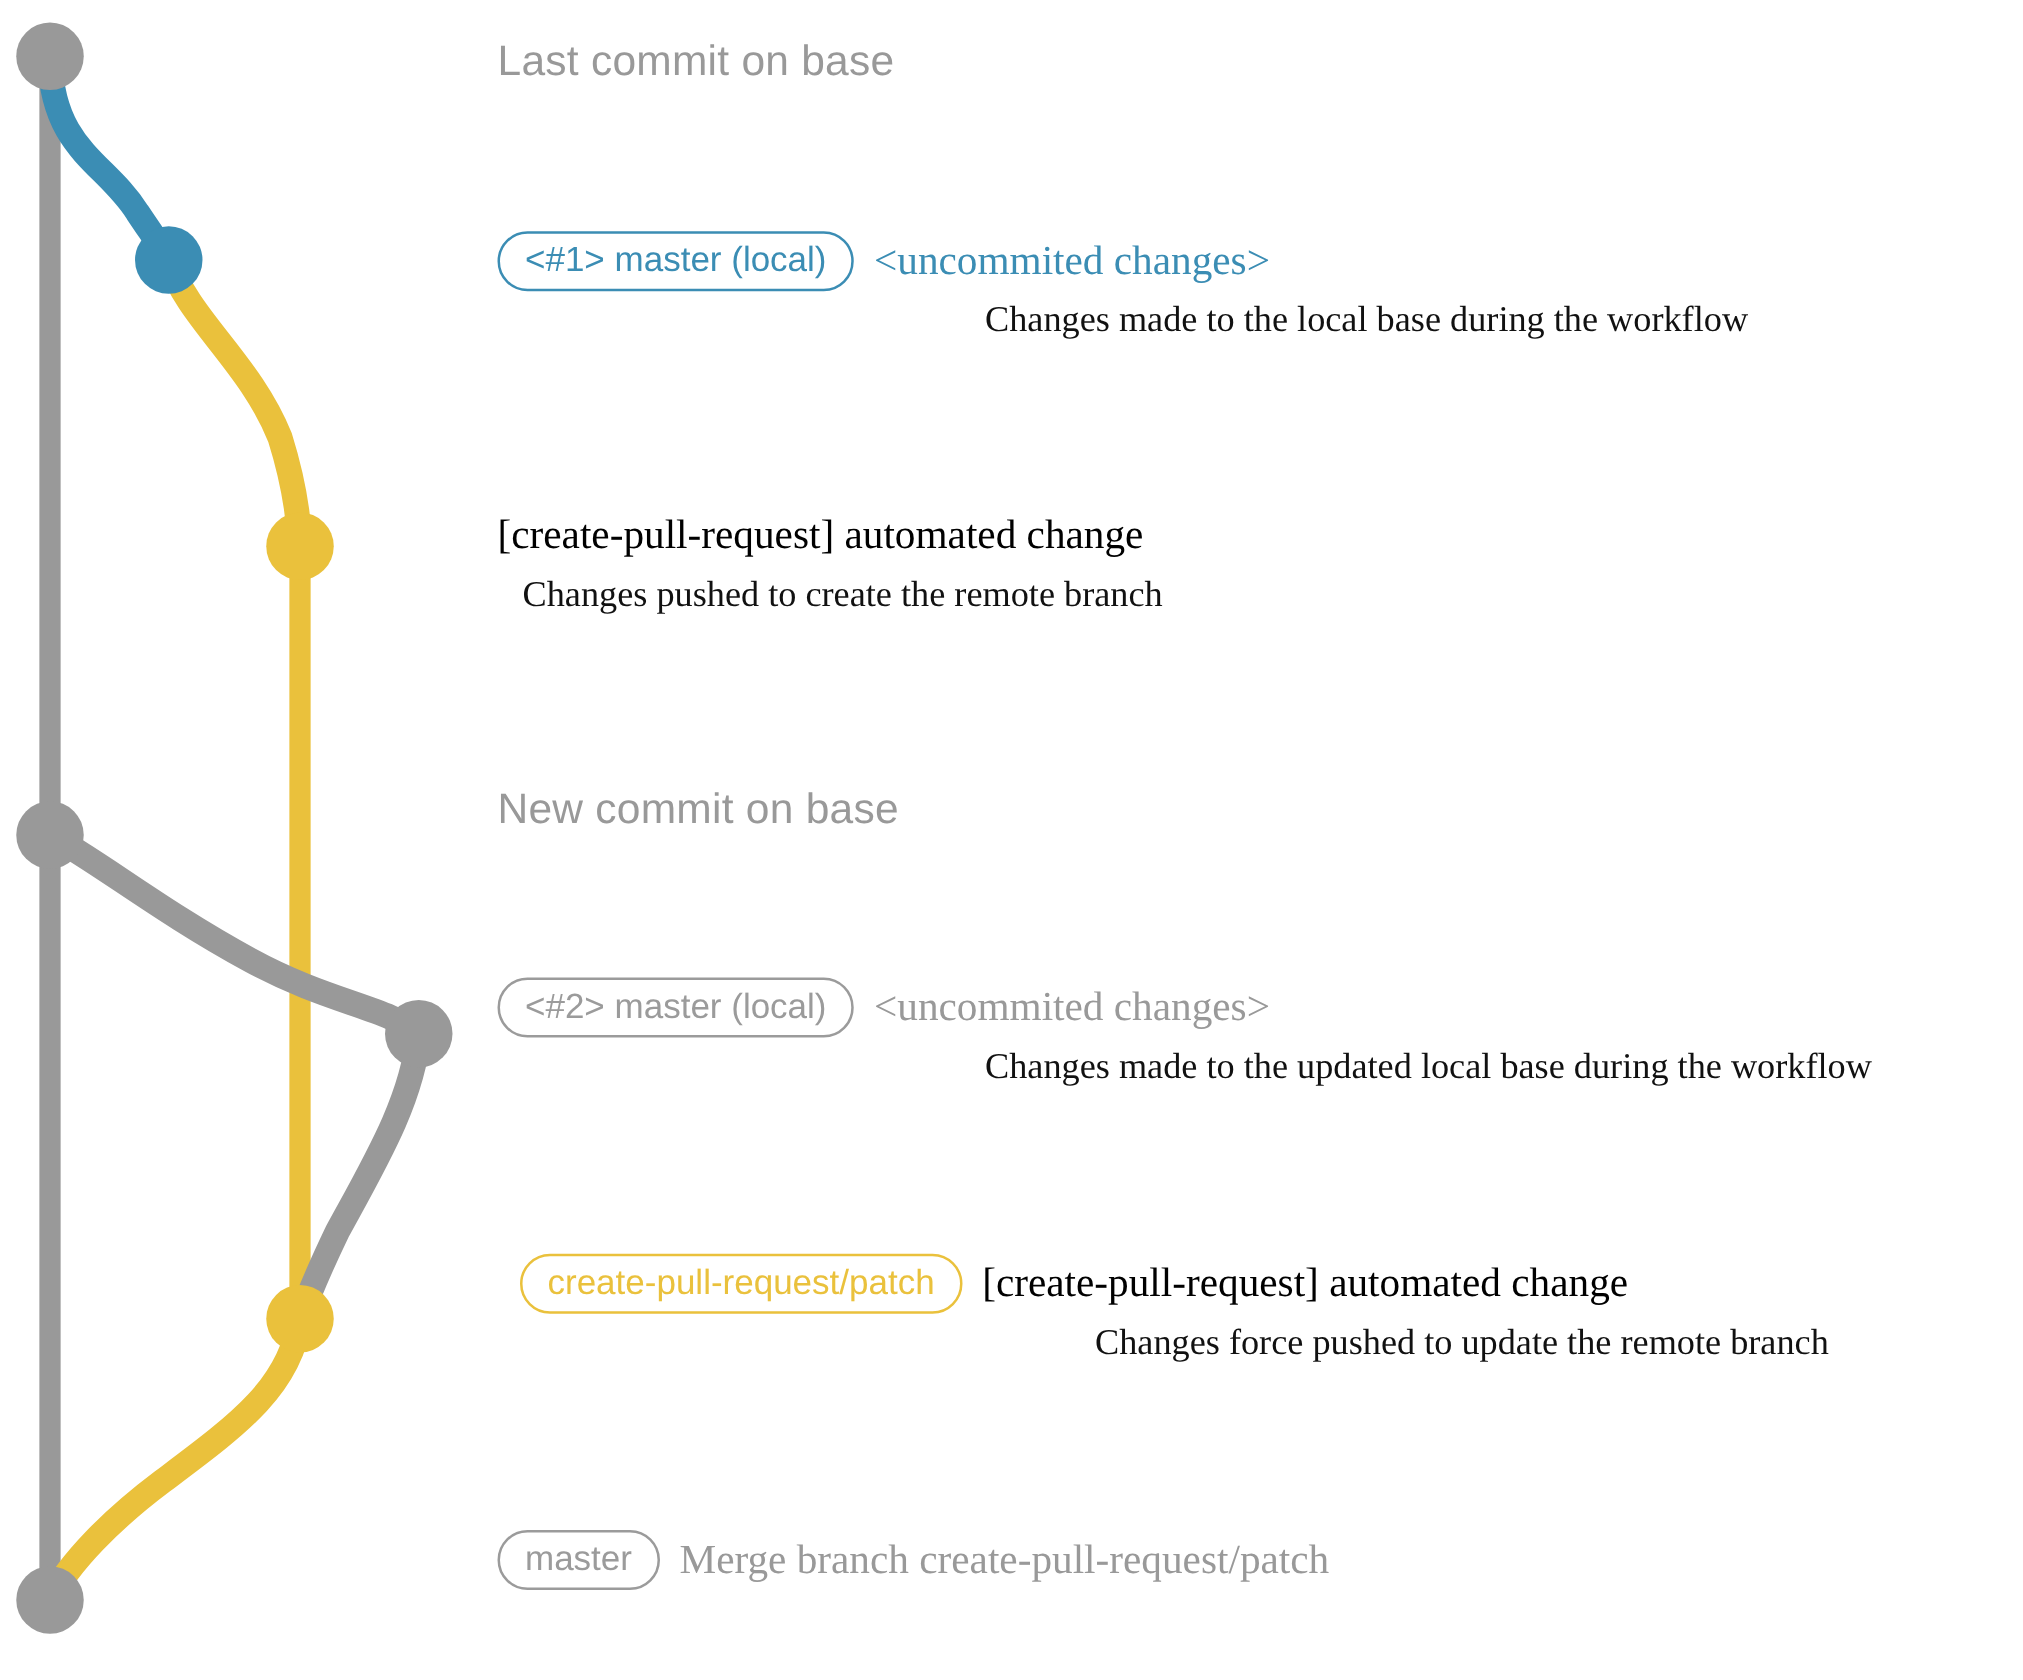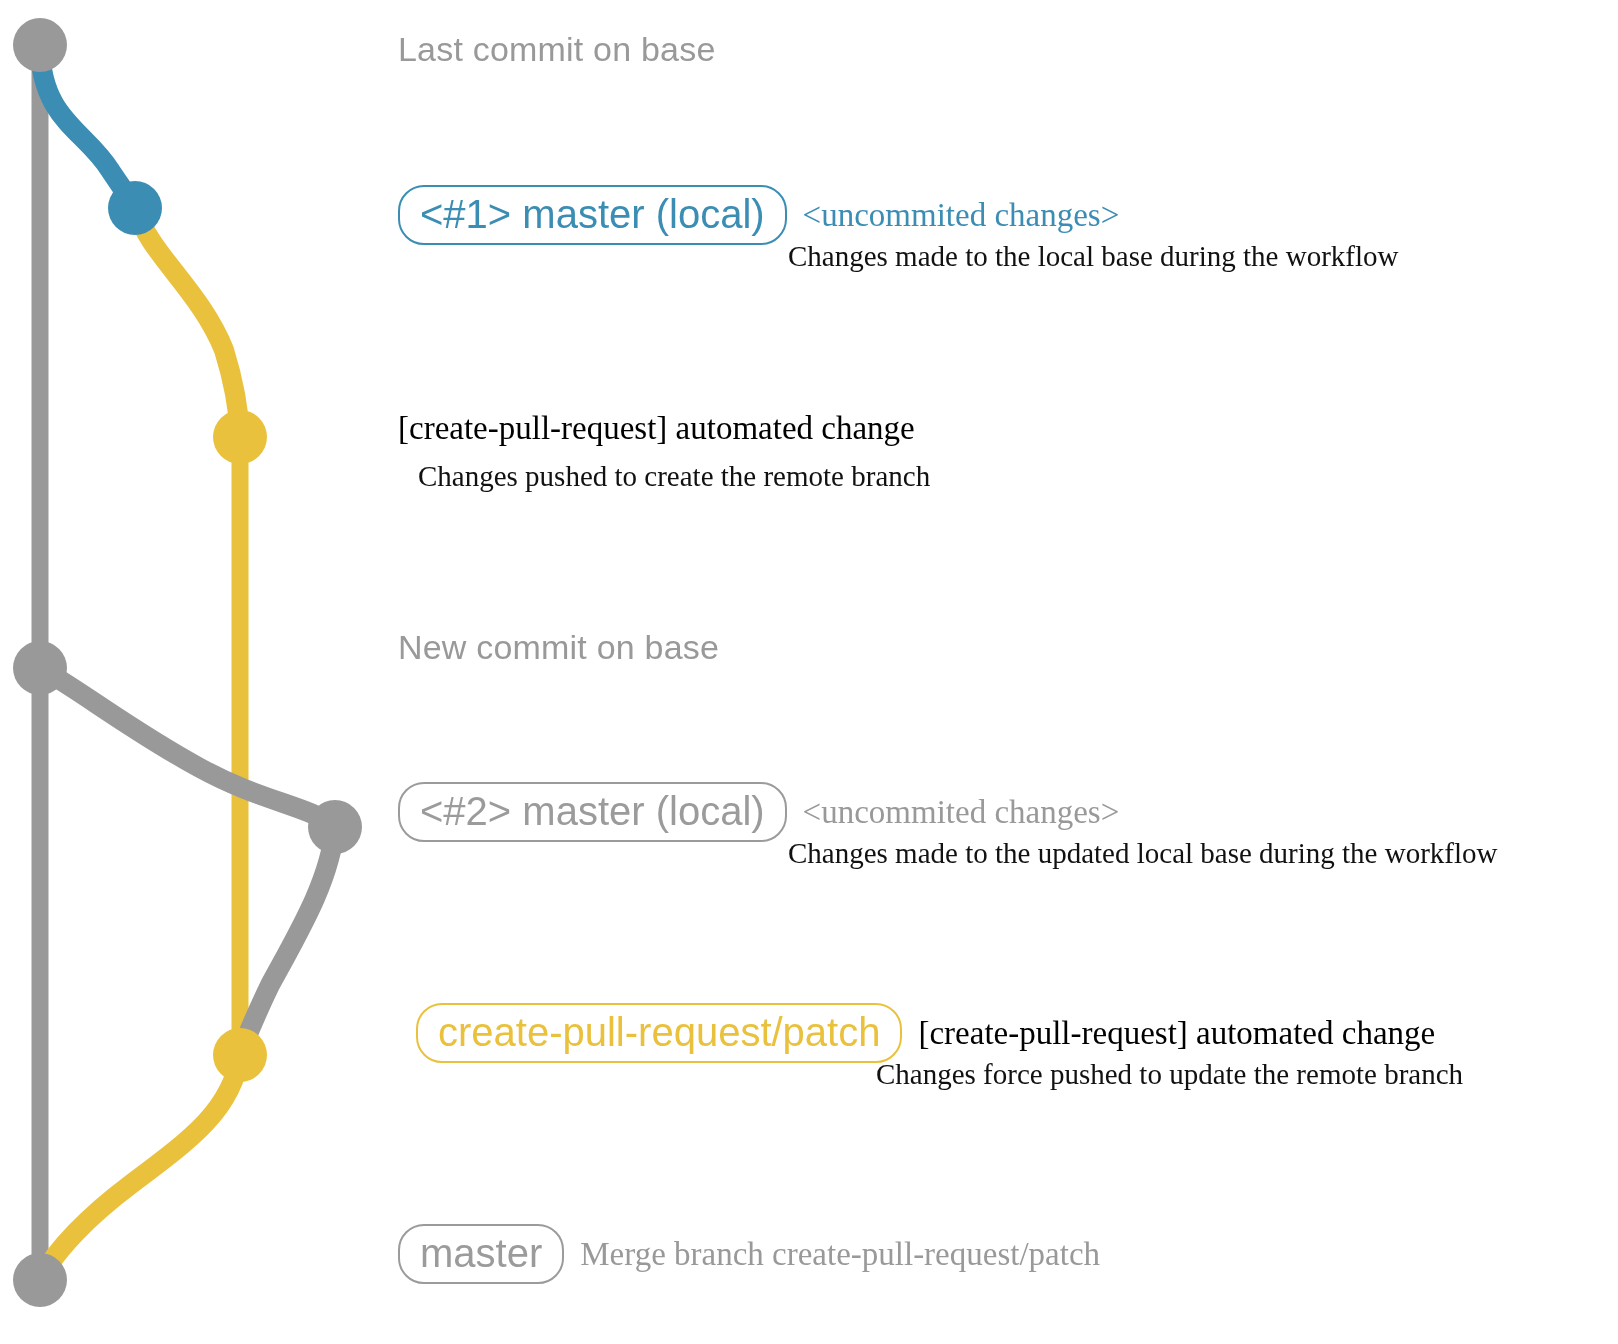--- a/index.html
+++ b/index.html
@@ -37,21 +37,21 @@
     font-size: 34px;
     color: #999999;
     letter-spacing: 0.2px;
   }
   .badge {
     display: inline-block;
     border: 2px solid #999999;
     border-radius: 26px;
     padding: 7px 20px 9px 20px;
     font-family: "Liberation Sans", sans-serif;
-    font-size: 40px;
+    font-size: 28px;
     line-height: 1.0;
     color: #999999;
     background: #ffffff;
   }
   .badge.blue { border-color: #3B8DB4; color: #3B8DB4; }
   .badge.yellow { border-color: #EAC13C; color: #EAC13C; }
   .badge.gray { border-color: #9b9b9b; color: #9b9b9b; }
   .subject {
     font-family: Liberation Serif, serif;
     font-size: 33px;

